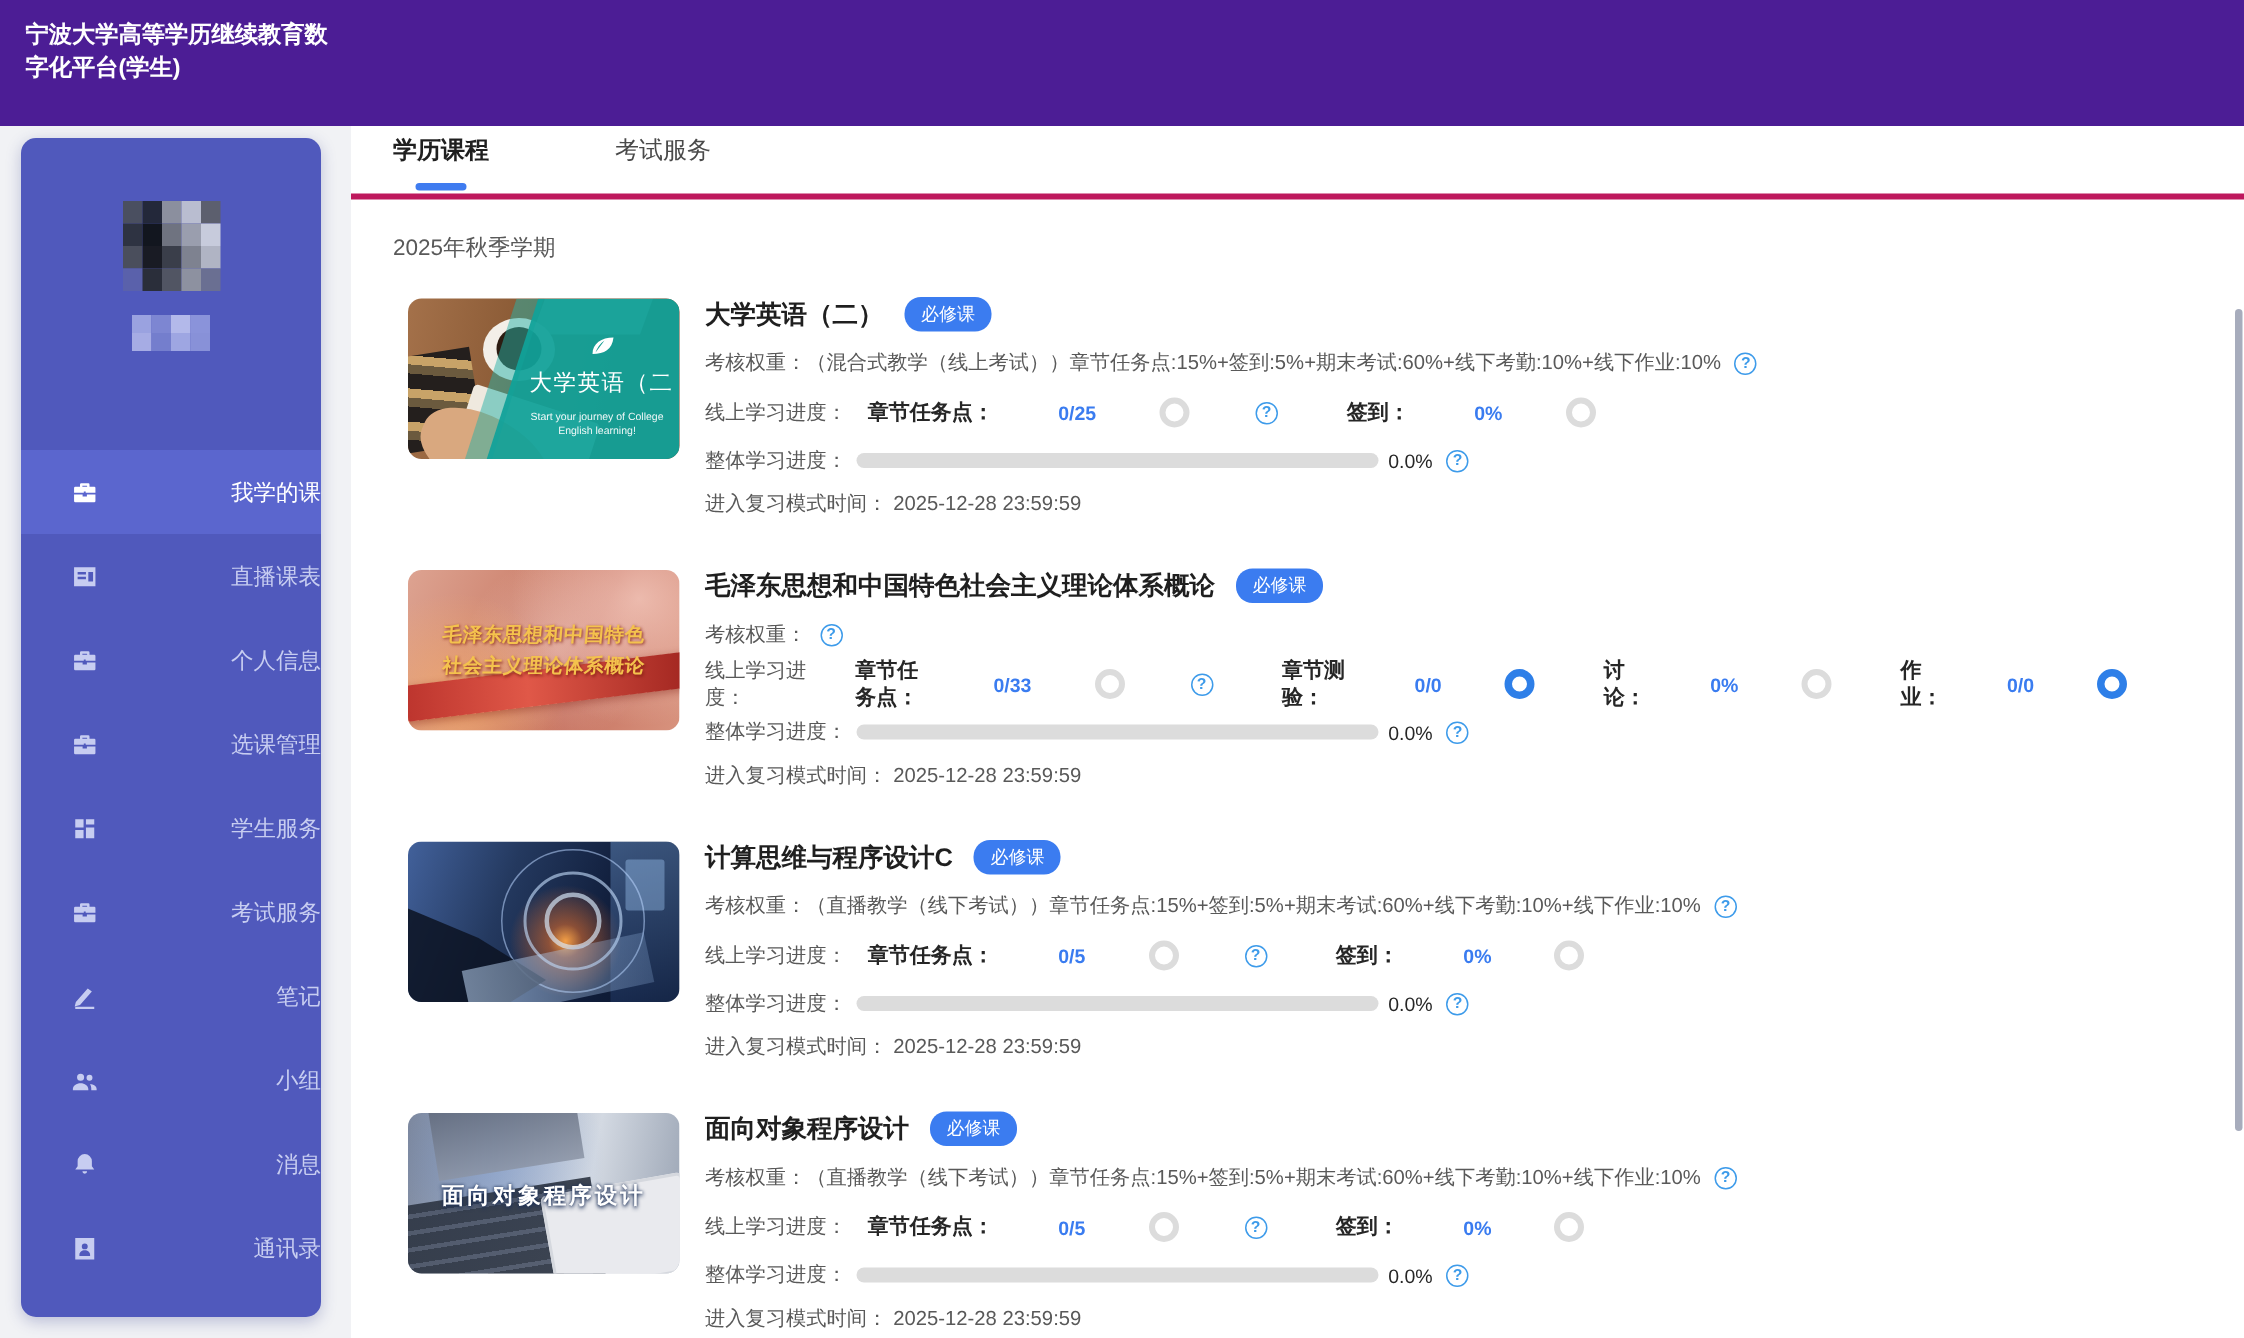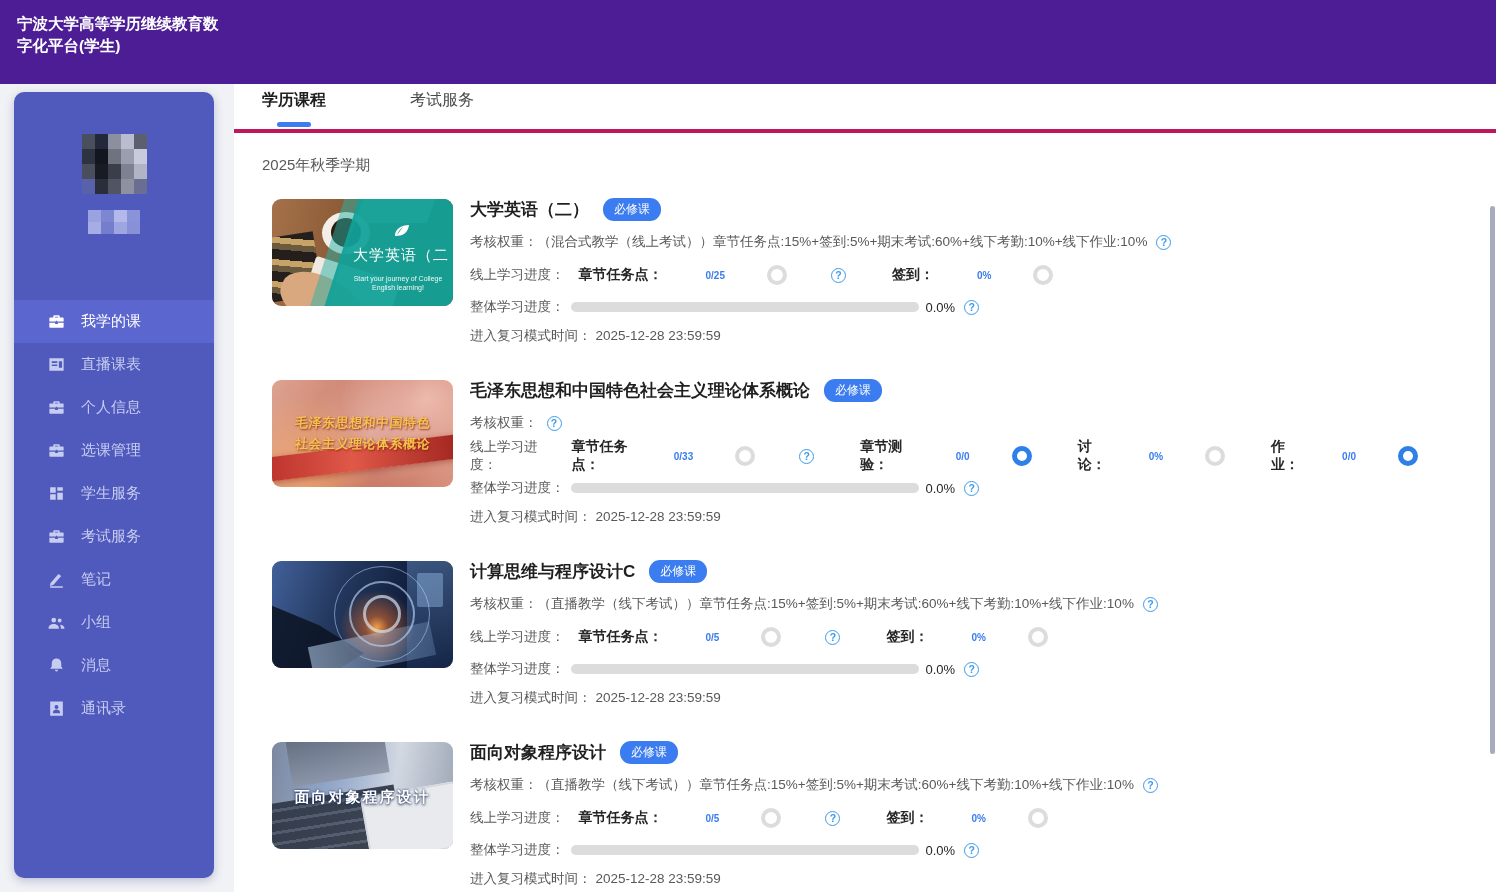--- a/index.html
+++ b/index.html
@@ -16,22 +16,22 @@
   
   .sidebar-card { position:absolute; left:14px; top:92px; width:200px; height:786px; background:#5059bc;
     border-radius:10px; overflow:hidden; z-index:9; box-shadow:0 3px 10px rgba(50,60,140,.28); }
   .avatar { margin:42px auto 0; width:65px; height:60px; display:grid;
     grid-template-columns:repeat(5,1fr); grid-template-rows:repeat(4,1fr); }
   .avatar span { width:100%; height:100%; }
   .name-mosaic { margin:16px auto 0; width:52px; height:24px; display:grid;
     grid-template-columns:repeat(4,1fr); grid-template-rows:repeat(2,1fr); }
   .name-mosaic span { width:100%; height:100%; }
   .menu { margin-top:66px; }
-  .menu-item { height:43px; display:flex; align-items:center; padding-left:33px; gap:15px;
-    color:#c7cdf1; font-size:15px; cursor:pointer; }
+  .menu-item { height:56px; display:flex; align-items:center; padding-left:33px; gap:15px;
+    color:#c7cdf1; font-size:15px; cursor:pointer;justify-content:space-between; }
   .menu-item.active { background:#5b66ce; color:#ffffff; }
   .mi-icon { width:19px; height:19px; display:inline-flex; }
   .mi-icon svg { width:19px; height:19px; fill:currentColor; }
   .sidebar-scrollbar { position:absolute; right:1px; top:206px; width:5px; height:548px;
     background:#989db0; opacity:.85; border-radius:3px; }
 
   
   .tabbar { height:61px; border-bottom:4px solid #be185d; display:flex; align-items:center; padding-left:28px; }
   .tab { font-size:16px; color:#4a4a4a; margin-right:84px; position:relative; height:100%;
     display:flex; align-items:center; cursor:pointer; }
@@ -48,21 +48,21 @@
   .title-row { display:flex; align-items:center; gap:14px; height:26px; }
   .course-title { font-size:17px; font-weight:bold; color:#1f1f1f; cursor:pointer; }
   .badge { background:#3b7cf0; color:#fff; font-size:12px; padding:3px 11px; border-radius:11px; white-space:nowrap; }
   .weight-row { margin-top:11px; font-size:13.5px; color:#595959; display:flex; align-items:center; }
   .help { display:inline-flex; align-items:center; justify-content:center; width:15px; height:15px;
     border:1.5px solid #3d9bea; border-radius:50%; color:#3d9bea; font-size:10.5px; font-weight:bold;
     margin-left:9px; flex-shrink:0; cursor:pointer; }
   .progress-row { margin-top:13px; display:flex; align-items:center; font-size:13.5px; color:#595959; height:22px; }
   .metric { display:flex; align-items:center; margin-left:14px; margin-right:32px;gap:35px; }
   .metric-label { font-weight:bold; color:#262626; font-size:14px; }
-  .metric-value { color:#3a7cf0; font-weight:bold; font-size:10px; margin-left:8px; }
+  .metric-value { color:#3a7cf0; font-weight:bold; font-size:13px; margin-left:8px; }
   .ring { width:20px; height:20px; border:4.5px solid #dcdcdc; border-radius:50%; margin-left:7px; flex-shrink:0; }
   .ring.full { border-width:5px; border-color:#2e7fe8; }
   .overall-row { margin-top:12px; display:flex; align-items:center; font-size:13.5px; color:#595959; }
   .bar { width:348px; height:10px; background:#dcdcdc; border-radius:5px; margin-left:6px; }
   .o-pct { margin-left:7px; color:#262626; font-size:13px; }
   .time-row { margin-top:11px; font-size:13.5px; color:#595959; }
   .t-value { margin-left:4px; }
 
   
   .thumb { position:relative; width:181px; height:107px; border-radius:9px; overflow:hidden;

